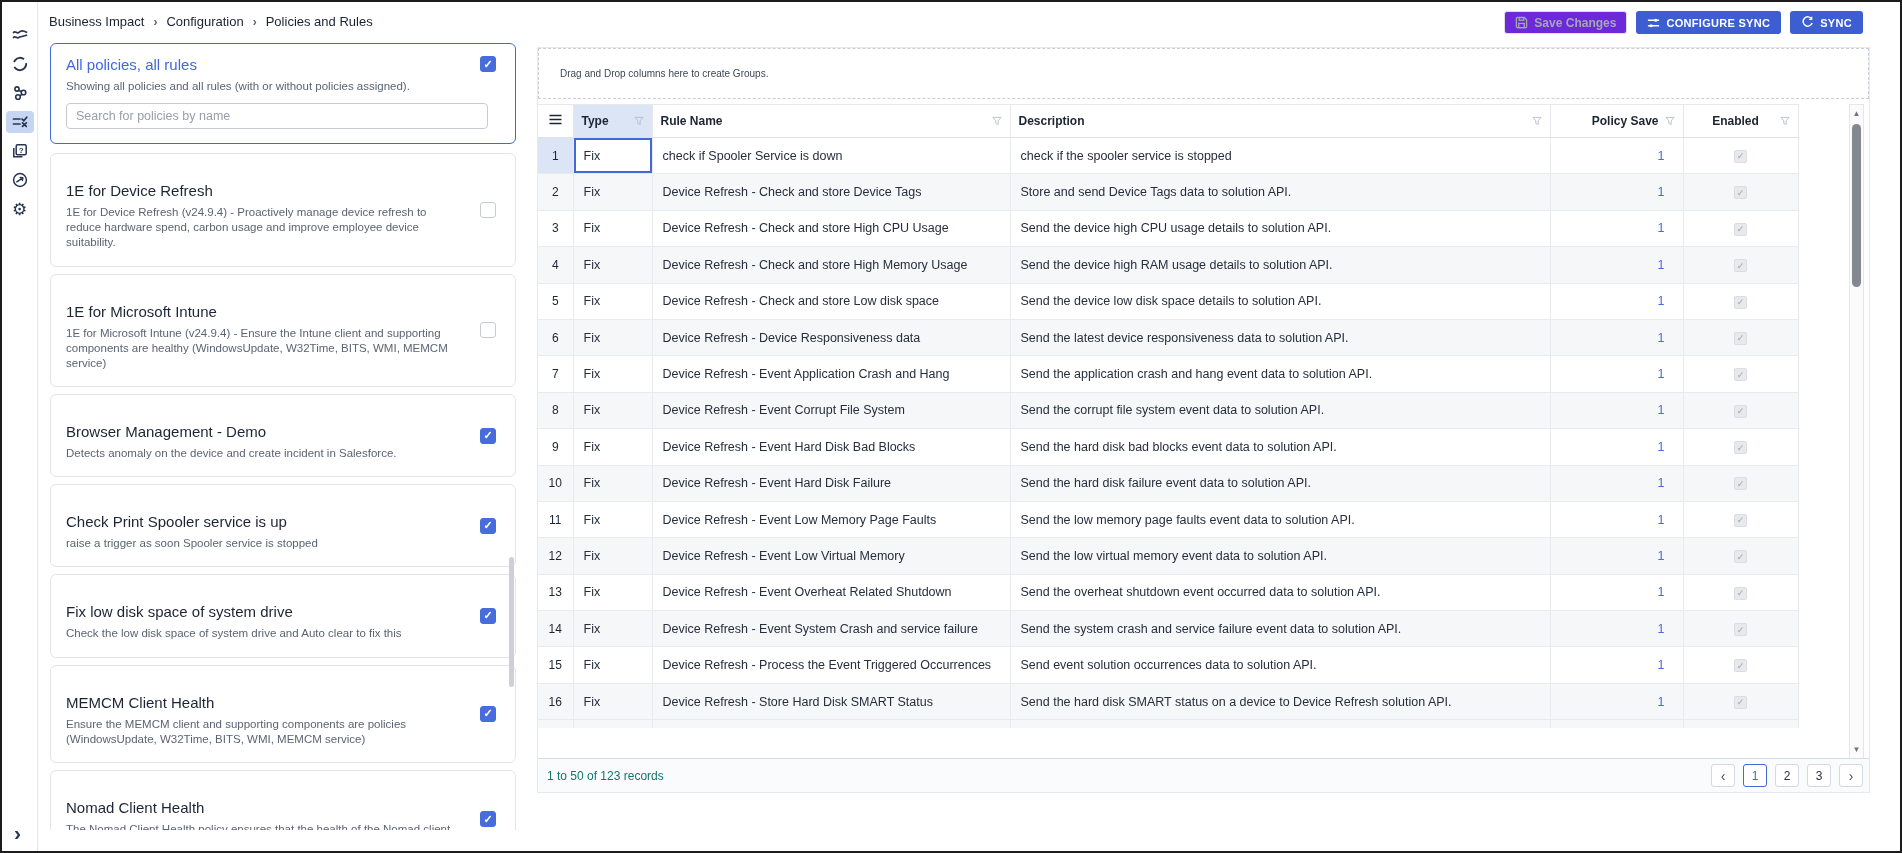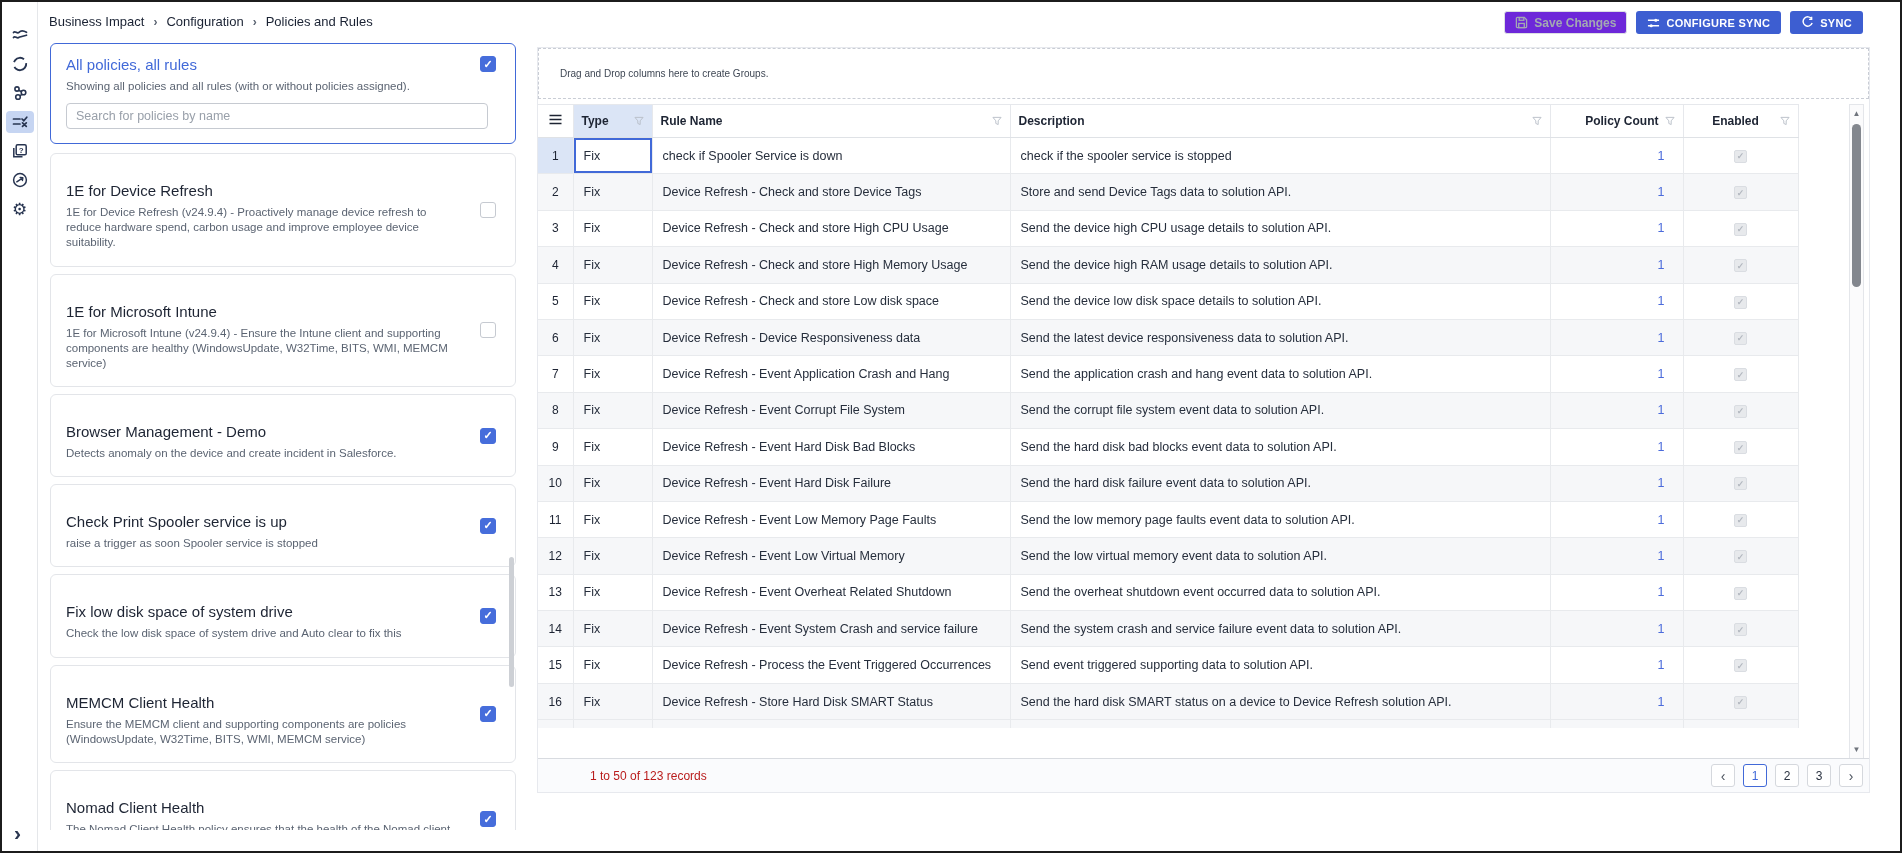--- a/index.html
+++ b/index.html
@@ -105,21 +105,21 @@
     align-items:center; justify-content:center; font-size:8px; color:#6f747c;
     cursor:pointer; }
   .v-arrow.up { top:1px; } .v-arrow.down { bottom:1px; }
   .v-thumb { position:absolute; left:2px; top:19px; width:9px; height:163px;
     border-radius:5px; background:#83878e; cursor:grab; }
 
   
   .grid-footer { position:absolute; bottom:0; left:0; right:0; height:34px;
     border-top:1px solid #d8dbe0; background:#fafbfd; display:flex;
     align-items:center; padding:0 6px 0 9px; }
-  .records { font-size:12px; color:#b91c1c;margin-left:43px; }
+  .records { font-size:12px; color:#0f766e; }
   .pager { margin-left:auto; display:flex; gap:8px; }
   .page-btn { min-width:24px; height:23px; padding:0 6px; border-radius:3px;
     border:1px solid #d5d8dd; background:#fff; display:flex; align-items:center;
     justify-content:center; font-size:12px; color:#2a3240; cursor:pointer; }
   .page-btn.nav { color:#4a515c; font-size:14px; }
   .page-btn.active { border-color:#4169d8; color:#4169d8; }
 </style>
 </head>
 <body>
 
@@ -322,21 +322,21 @@
             <th>
               <span class="th-inner">
                   <span class="lbl">Description</span>
               <svg class="funnel" width="10" height="10" viewBox="0 0 11 11" fill="none" stroke="#b6bcc6" stroke-width="1.1">
                     <path d="M1 1.5 H10 L6.8 5.3 V9.4 L4.2 8.2 V5.3 Z"></path>
                   </svg>
                 </span>
             </th>
             <th>
               <span class="th-inner right">
-                  <span class="lbl">Policy Count</span>
+                  <span class="lbl">Policy Save</span>
               <svg class="funnel" width="10" height="10" viewBox="0 0 11 11" fill="none" stroke="#b6bcc6" stroke-width="1.1">
                     <path d="M1 1.5 H10 L6.8 5.3 V9.4 L4.2 8.2 V5.3 Z"></path>
                   </svg>
                 </span>
             </th>
             <th>
               <span class="th-inner center">
                   <span class="lbl">Enabled</span>
               <svg class="funnel" width="10" height="10" viewBox="0 0 11 11" fill="none" stroke="#b6bcc6" stroke-width="1.1">
                     <path d="M1 1.5 H10 L6.8 5.3 V9.4 L4.2 8.2 V5.3 Z"></path>
@@ -526,21 +526,21 @@
                 <span class="en-box">
                   <span>✓</span>
                 </span>
               </td>
             </tr>
 
             <tr>
               <td class="num">15</td>
               <td class="type-cell">Fix</td>
               <td>Device Refresh - Process the Event Triggered Occurrences</td>
-              <td>Send event triggered supporting data to solution API.</td>
+              <td>Send event solution occurrences data to solution API.</td>
               <td class="count">1</td>
               <td class="en">
                 <span class="en-box">
                   <span>✓</span>
                 </span>
               </td>
             </tr>
 
             <tr>
               <td class="num">16</td>

